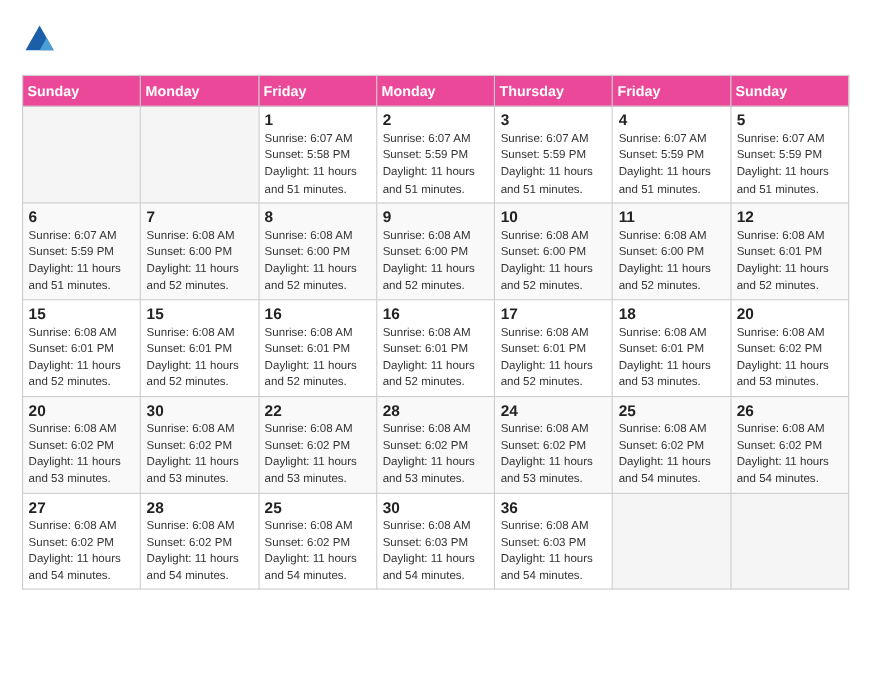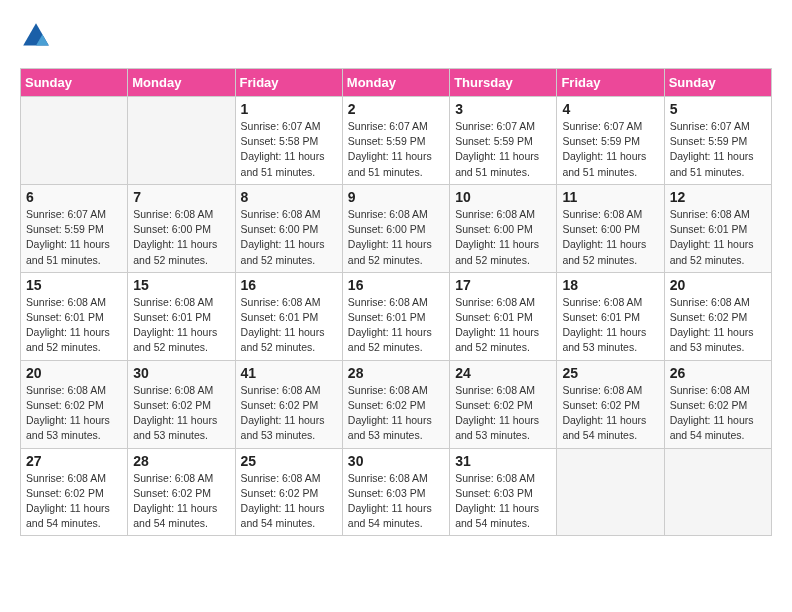--- a/index.html
+++ b/index.html
@@ -252,21 +252,21 @@
 Sunset: 6:02 PM
 Daylight: 11 hours and 53 minutes.</div>
         </td>
         <td>
           <span class="day-number">30</span>
           <div class="day-info" style="white-space: pre-line;">Sunrise: 6:08 AM
 Sunset: 6:02 PM
 Daylight: 11 hours and 53 minutes.</div>
         </td>
         <td>
-          <span class="day-number">41</span>
+          <span class="day-number">22</span>
           <div class="day-info" style="white-space: pre-line;">Sunrise: 6:08 AM
 Sunset: 6:02 PM
 Daylight: 11 hours and 53 minutes.</div>
         </td>
         <td>
           <span class="day-number">28</span>
           <div class="day-info" style="white-space: pre-line;">Sunrise: 6:08 AM
 Sunset: 6:02 PM
 Daylight: 11 hours and 53 minutes.</div>
         </td>
@@ -308,21 +308,21 @@
 Sunset: 6:02 PM
 Daylight: 11 hours and 54 minutes.</div>
         </td>
         <td>
           <span class="day-number">30</span>
           <div class="day-info" style="white-space: pre-line;">Sunrise: 6:08 AM
 Sunset: 6:03 PM
 Daylight: 11 hours and 54 minutes.</div>
         </td>
         <td>
-          <span class="day-number">31</span>
+          <span class="day-number">36</span>
           <div class="day-info" style="white-space: pre-line;">Sunrise: 6:08 AM
 Sunset: 6:03 PM
 Daylight: 11 hours and 54 minutes.</div>
         </td>
         <td class="empty-cell"></td>
         <td class="empty-cell"></td>
       </tr>
     </tbody>
 </table>
 

